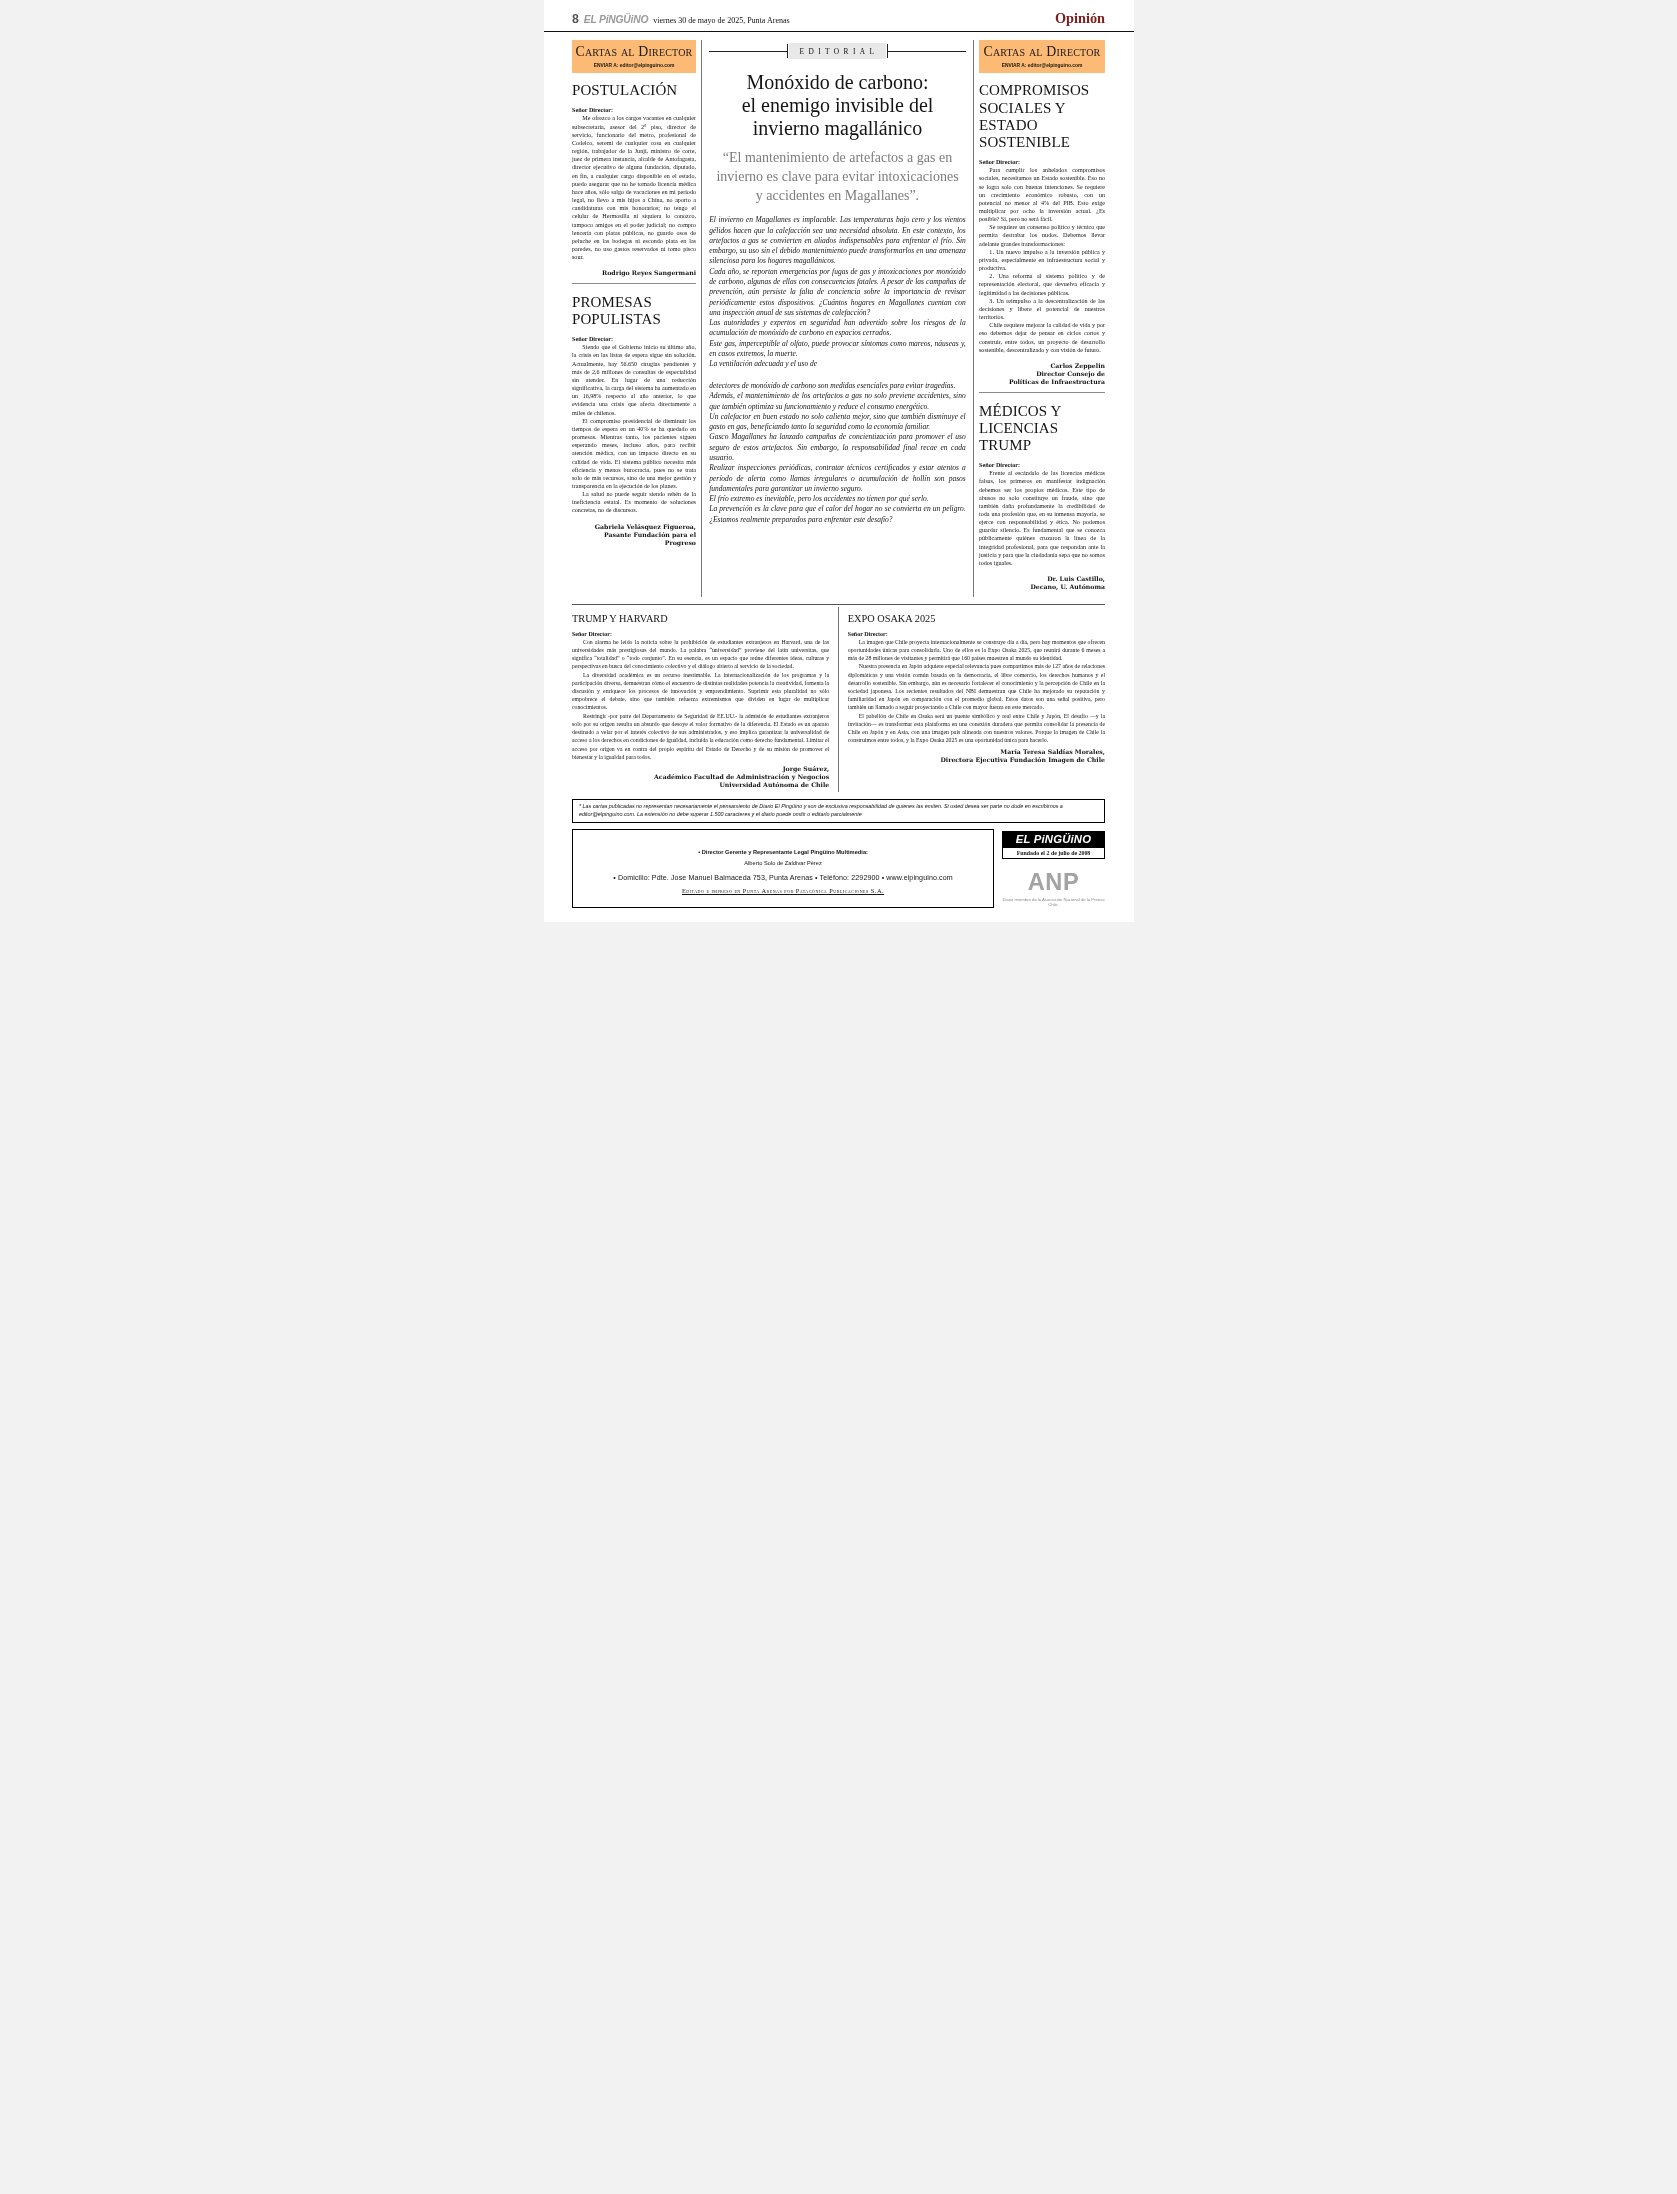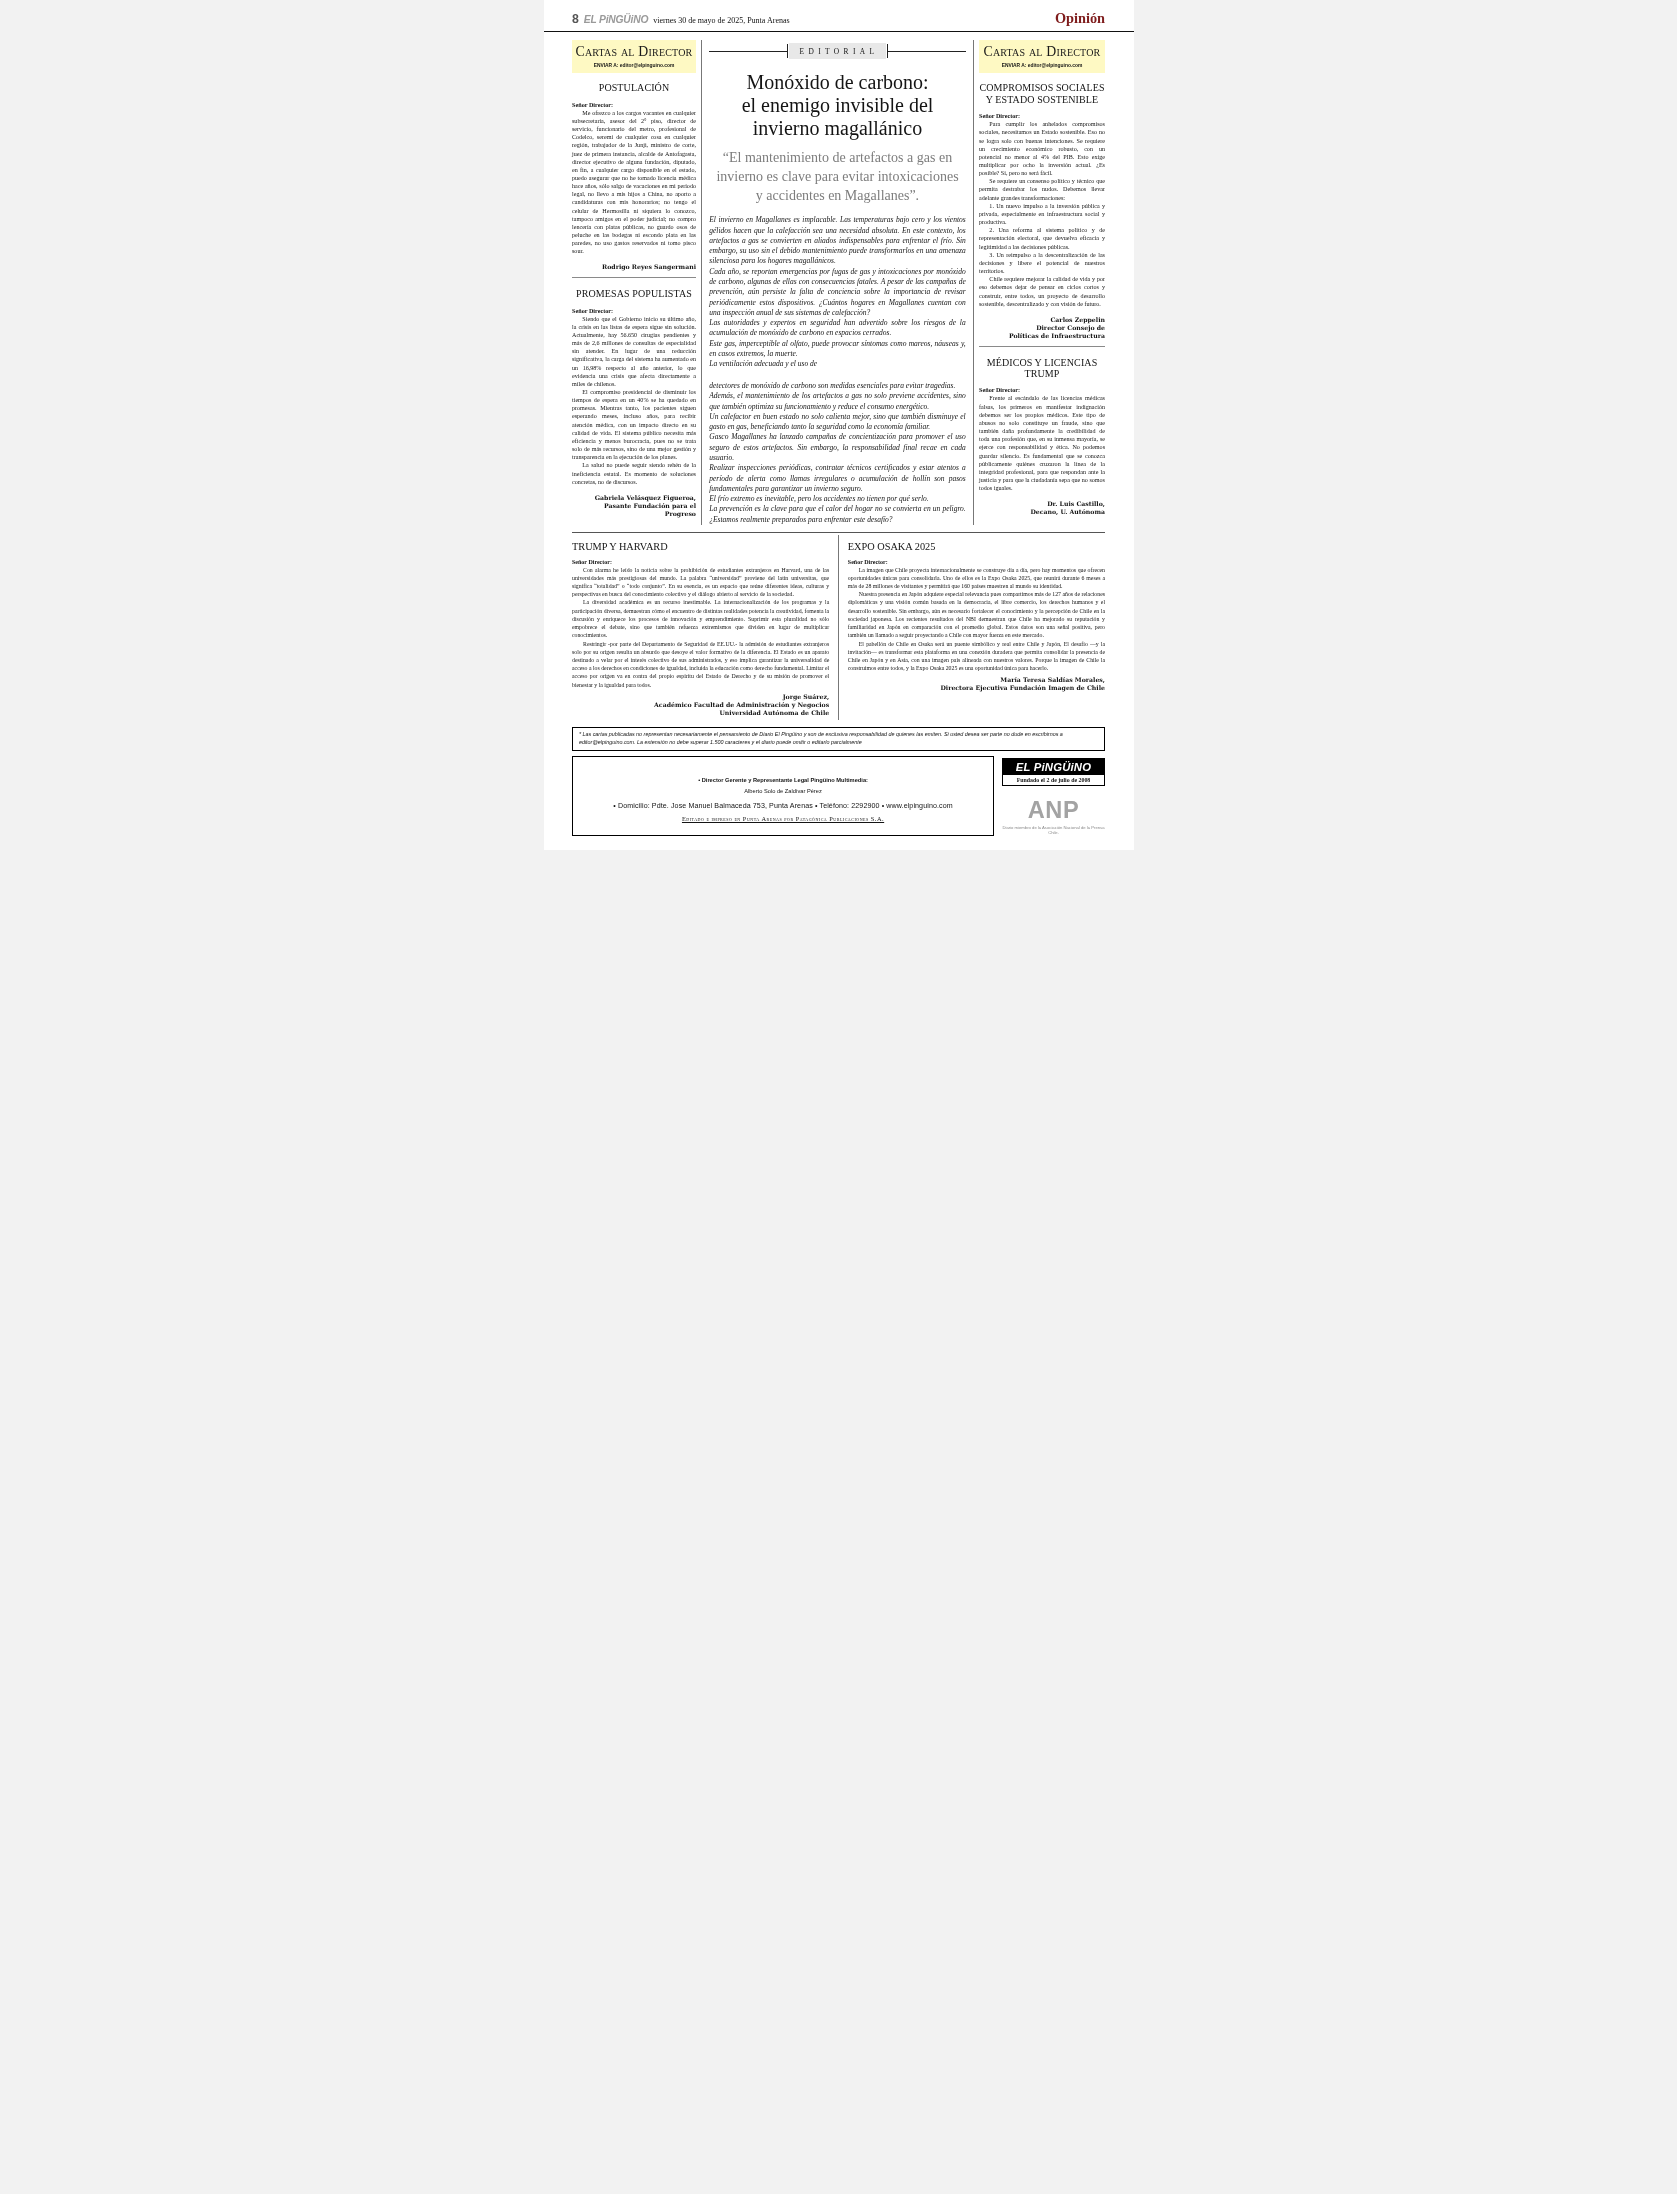--- a/index.html
+++ b/index.html
@@ -12,25 +12,25 @@
   .pgnum { font-family:"Liberation Sans", sans-serif; font-weight:bold; font-size:12.3px; color:#555; }
   .brand { font-family:"Liberation Sans", sans-serif; font-weight:bold; font-style:italic; font-size:10.3px; color:#9a9a9a; letter-spacing:-0.2px; }
   .mh-date { font-size:8px; color:#111; }
   .section-name { margin-left:auto; font-size:14.3px; font-weight:bold; color:#7f1d1d; }
   
   .top { display:flex; align-items:stretch; padding:7.9px 28.5px 0 28.5px; }
   .col-left  { width:124px; flex:0 0 auto; }
   .col-center{ flex:1 1 auto; border-left:0.5px solid #777; border-right:0.5px solid #777; margin:0 5.4px; padding:0 6.9px; }
   .col-right { width:126px; flex:0 0 auto; }
   
-  .cartas-box { background:#fef9c3; text-align:center; padding:5.9px 2.9px 4.9px 2.9px; }
+  .cartas-box { background:#fdba74; text-align:center; padding:5.9px 2.9px 4.9px 2.9px; }
   .cartas-title { font-variant:small-caps; font-size:13.8px; letter-spacing:0.2px; color:#1a1a1a; line-height:1; }
   .cartas-sub { font-family:"Liberation Sans", sans-serif; font-weight:bold; font-size:4.9px; margin-top:3.4px; }
   
-  .letter-title { font-size:10px; font-weight:normal; letter-spacing:0.1px; margin:9.8px 0 6.9px 0; line-height:1.15;text-align:center; }
+  .letter-title { font-size:15px; font-weight:normal; letter-spacing:0.1px; margin:9.8px 0 6.9px 0; line-height:1.15; }
   .salutation { font-weight:bold; font-size:6.2px; margin:2.9px 0 1px 0; }
   .letter p { font-size:6.1px; line-height:1.34; text-align:justify; margin:0; text-indent:1.7em; }
   .signature { text-align:right; font-weight:bold; font-family:"DejaVu Serif", serif; font-size:6.2px; line-height:1.3; margin:7.9px 0 5.9px 0; }
   .rule { border:none; border-top:0.5px solid #8a8a8a; margin:3.9px 0 1px 0; }
   
   .ed-label-row { display:flex; align-items:center; margin-top:3.9px; }
   .ed-line { flex:1; height:0.5px; background:#222; }
   .ed-tick { width:0.7px; height:14.7px; background:#222; }
   .ed-label { background:#e8e8e8; margin:0 1px; padding:3.4px 7.9px 2.9px 10.8px; font-size:7.4px; letter-spacing:4.4px; color:#111; }
   .ed-title { text-align:center; font-size:20px; line-height:1.16; font-weight:normal; margin:11.8px auto 8.8px auto; max-width:246px; }

